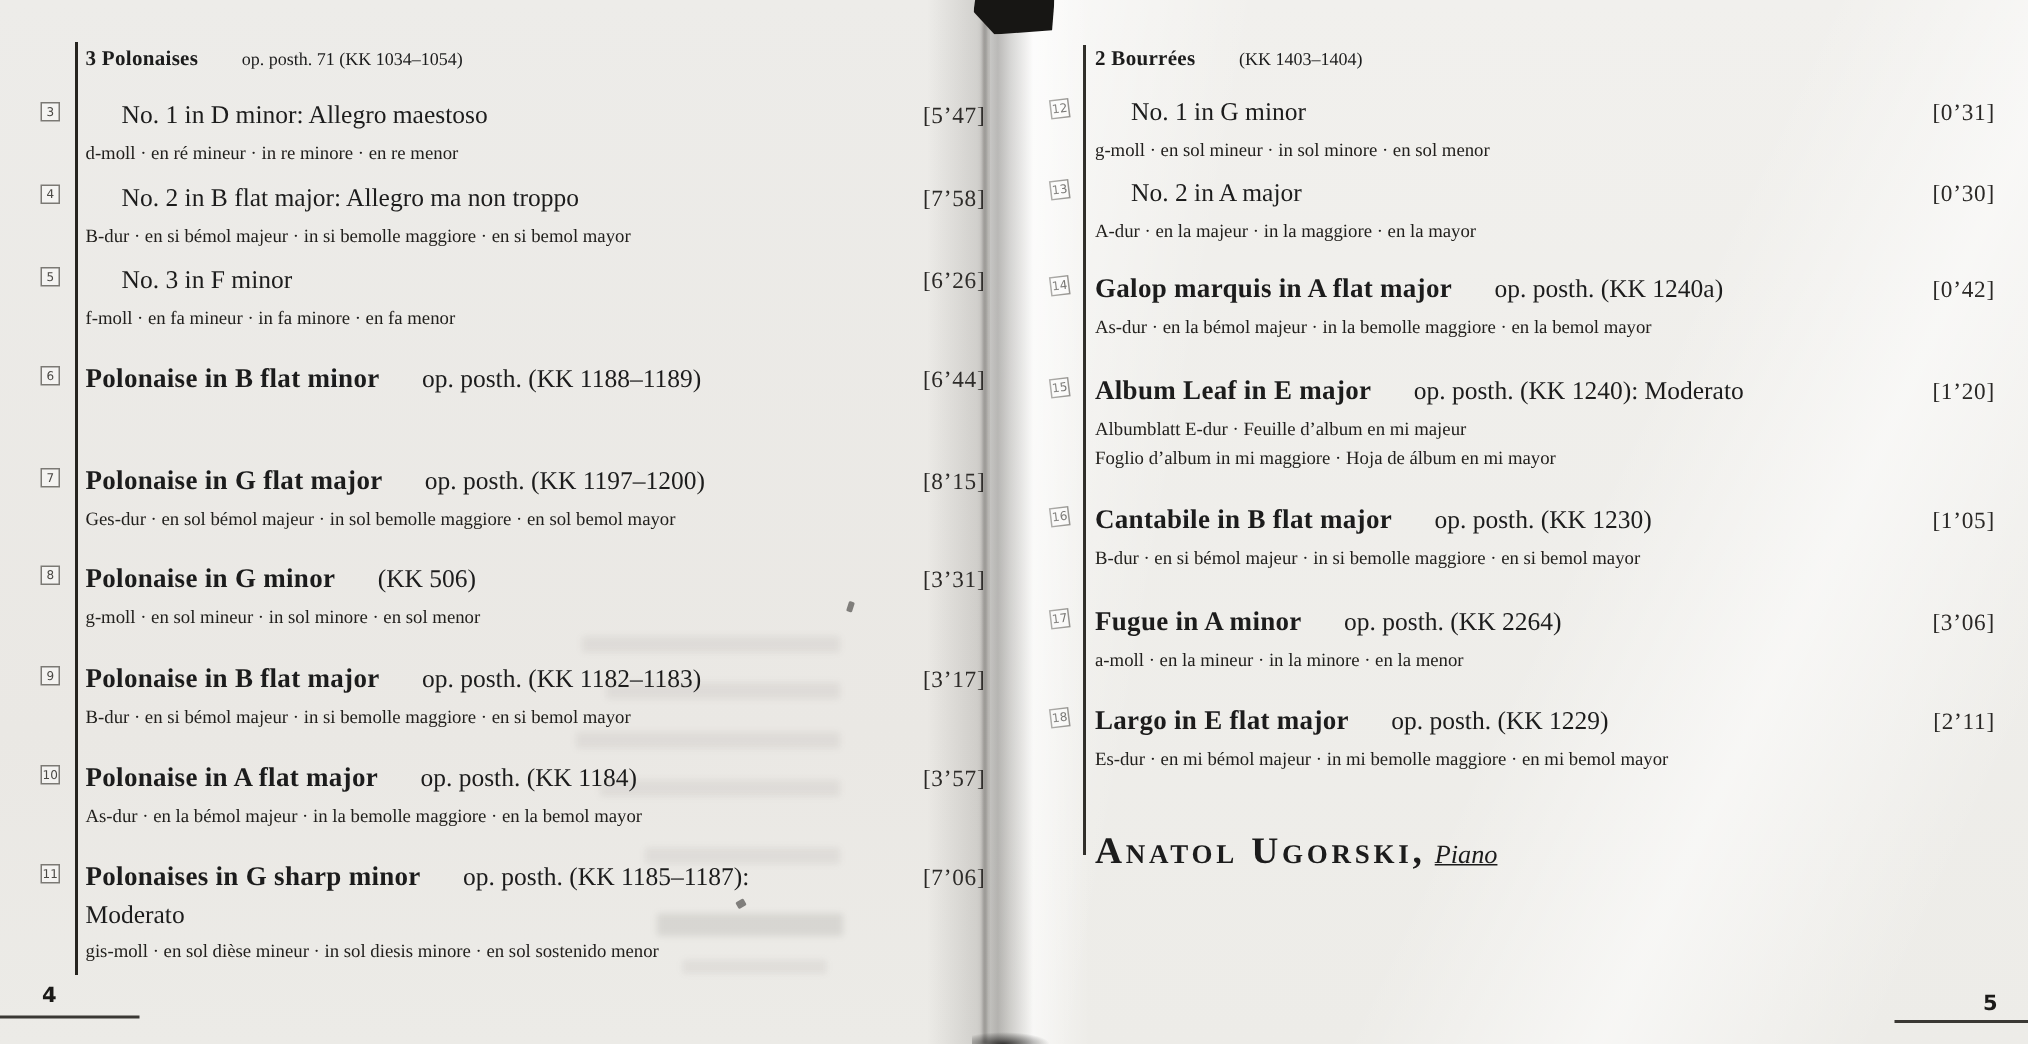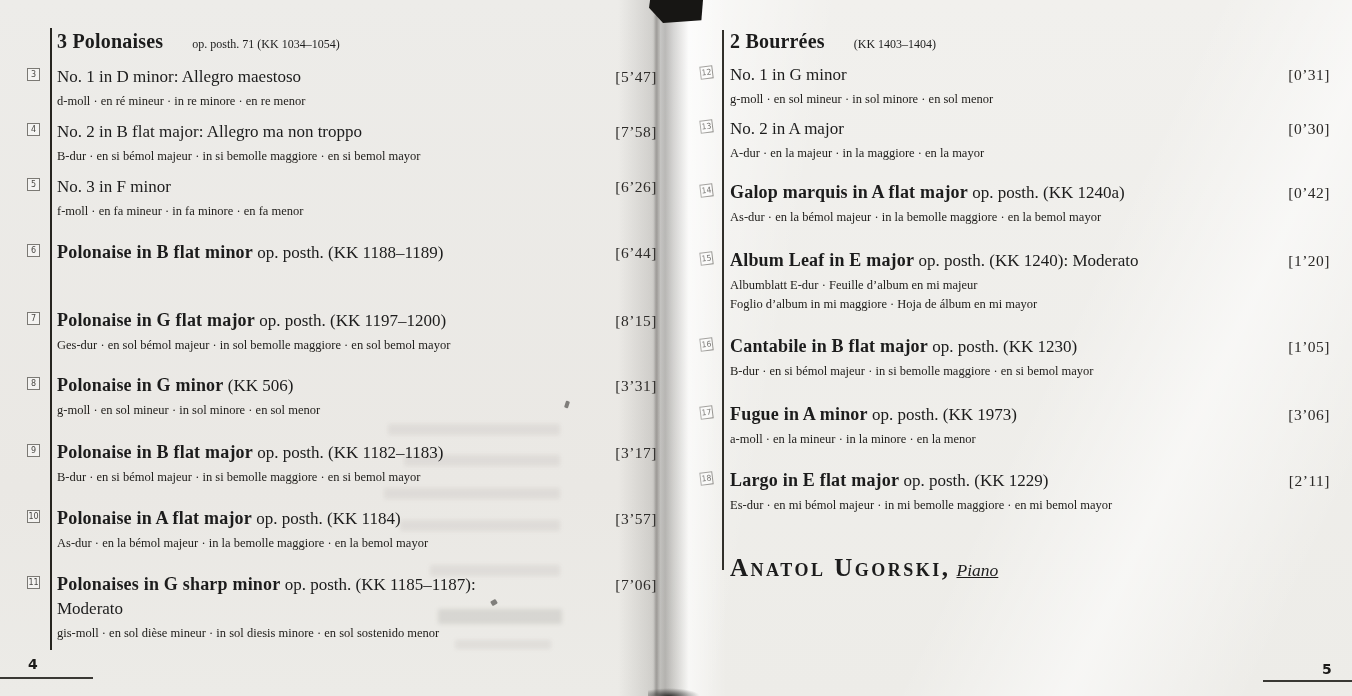--- a/index.html
+++ b/index.html
@@ -23,36 +23,36 @@
   }
   
   .vrule{position:absolute;width:2px;background:#26241f;}
   #page-left .vrule{left:50px;top:28px;height:622px;}
   #page-right .vrule{left:62px;top:30px;height:540px;}
 
   .content{position:absolute;left:57px;width:600px;top:0;height:696px;}
   #page-right .content{left:70px;}
 
   .hdr{position:absolute;white-space:nowrap;}
-  .hdr .hdr-b{font-weight:bold;font-size:20px;letter-spacing:.2px;}
+  .hdr .hdr-b{font-weight:bold;font-size:14px;letter-spacing:.2px;}
   .hdr .hdr-r{font-size:12px;margin-left:26px;}
 
   .track{position:absolute;left:0;width:100%;}
   .numbox{
     position:absolute;left:-30px;top:4px;
     width:13px;height:13px;box-sizing:border-box;
     border:1px solid #7b7974;background:rgba(255,255,255,.45);
     font-family:"DejaVu Sans",sans-serif;font-size:8px;color:#4a4844;
     display:flex;align-items:center;justify-content:center;
   }
   #page-right .numbox{transform:rotate(-7deg);}
   .tline{display:flex;align-items:baseline;line-height:24px;}
   .ttitle{flex:1;white-space:nowrap;}
   .tb{font-weight:bold;font-size:18px;letter-spacing:.2px;}
-  .tr{font-size:17px;}
+  .tr{font-size:17px;margin-left:24px;}
   .tdur{font-size:15.5px;letter-spacing:.5px;color:#2a2826;}
   .textra{font-size:17px;line-height:24px;}
   .tsub{font-size:12.5px;line-height:17px;margin-top:4px;color:#22201d;white-space:nowrap;}
 
   .artist{position:absolute;left:70px;top:554px;white-space:nowrap;}
   .artist .aname{font-variant:small-caps;font-weight:bold;font-size:25px;letter-spacing:2.5px;}
   .artist .ainstr{font-style:italic;font-size:17.5px;margin-left:6px;text-decoration:underline;}
 
   .pagenum{position:absolute;font-family:"DejaVu Sans",sans-serif;font-weight:bold;font-size:14px;color:#1b1a18;}
   #pn-left{left:28px;top:656px;}
@@ -242,21 +242,21 @@
       <div class="tline">
         <div class="ttitle"><span class="tb">Cantabile in B flat major</span><span class="tr"> op. posth. (KK 1230)</span></div>
         <div class="tdur">[1’05]</div>
       </div>
       <div class="tsub">B-dur · en si bémol majeur · in si bemolle maggiore · en si bemol mayor</div>
     </div>
 
     <div class="track" style="top:402px;">
       <span class="numbox">17</span>
       <div class="tline">
-        <div class="ttitle"><span class="tb">Fugue in A minor</span><span class="tr"> op. posth. (KK 1973)</span></div>
+        <div class="ttitle"><span class="tb">Fugue in A minor</span><span class="tr"> op. posth. (KK 2264)</span></div>
         <div class="tdur">[3’06]</div>
       </div>
       <div class="tsub">a-moll · en la mineur · in la minore · en la menor</div>
     </div>
 
     <div class="track" style="top:468px;">
       <span class="numbox">18</span>
       <div class="tline">
         <div class="ttitle"><span class="tb">Largo in E flat major</span><span class="tr"> op. posth. (KK 1229)</span></div>
         <div class="tdur">[2’11]</div>

